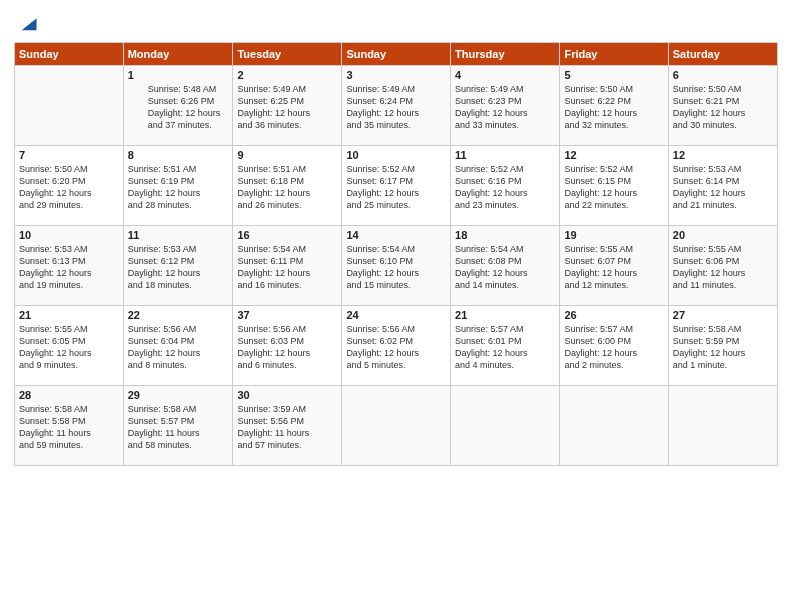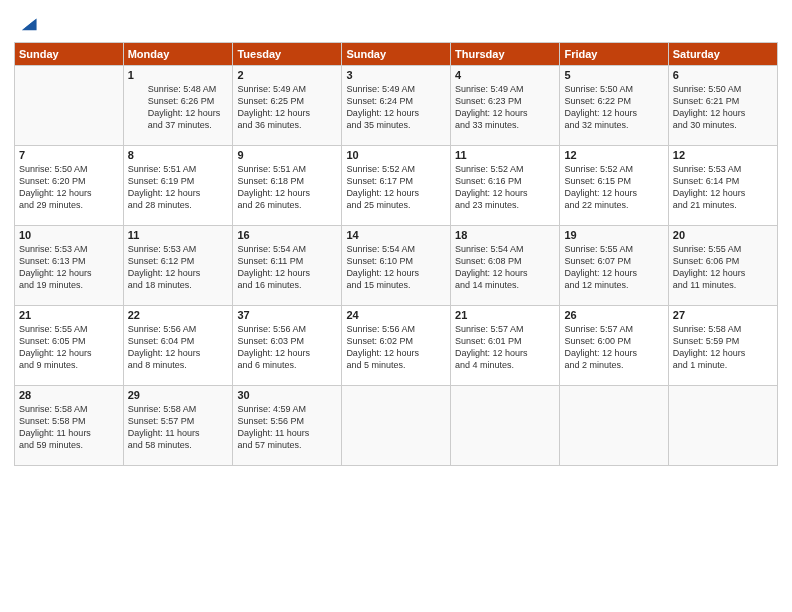--- a/index.html
+++ b/index.html
@@ -337,21 +337,21 @@
           </td>
           <td>
             <span class="day-num">29</span>
             <div class="day-info" style="white-space: pre-line;">Sunrise: 5:58 AM
 Sunset: 5:57 PM
 Daylight: 11 hours
 and 58 minutes.</div>
           </td>
           <td>
             <span class="day-num">30</span>
-            <div class="day-info" style="white-space: pre-line;">Sunrise: 4:59 AM
+            <div class="day-info" style="white-space: pre-line;">Sunrise: 3:59 AM
 Sunset: 5:56 PM
 Daylight: 11 hours
 and 57 minutes.</div>
           </td>
           <td class="empty"></td>
           <td class="empty"></td>
           <td class="empty"></td>
           <td class="empty"></td>
         </tr>
       </tbody>

